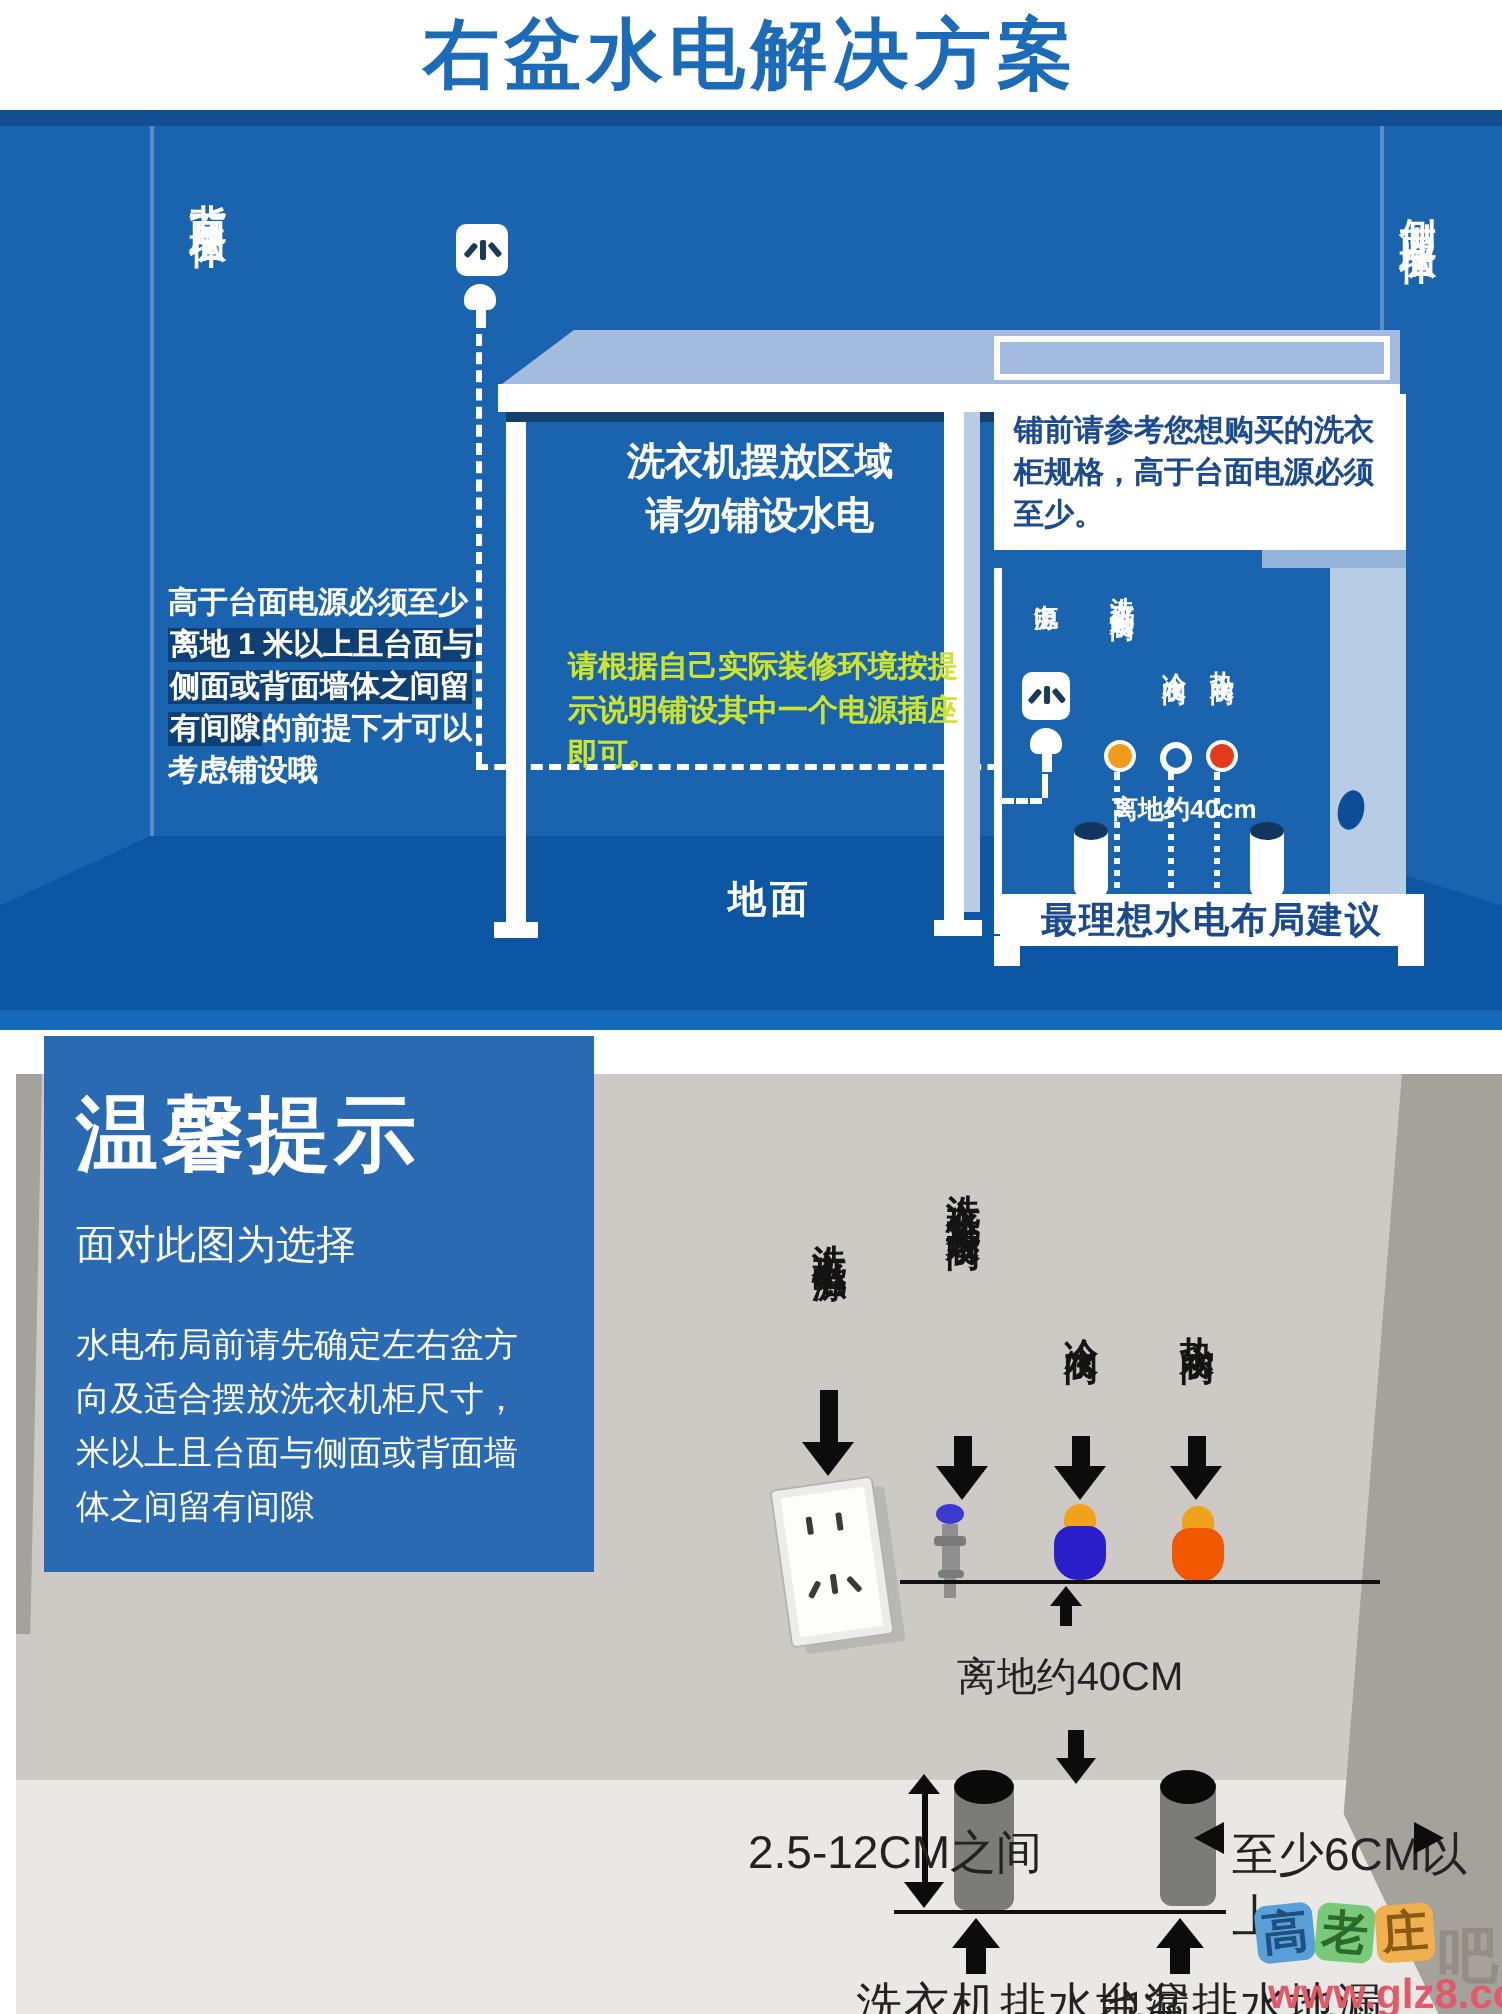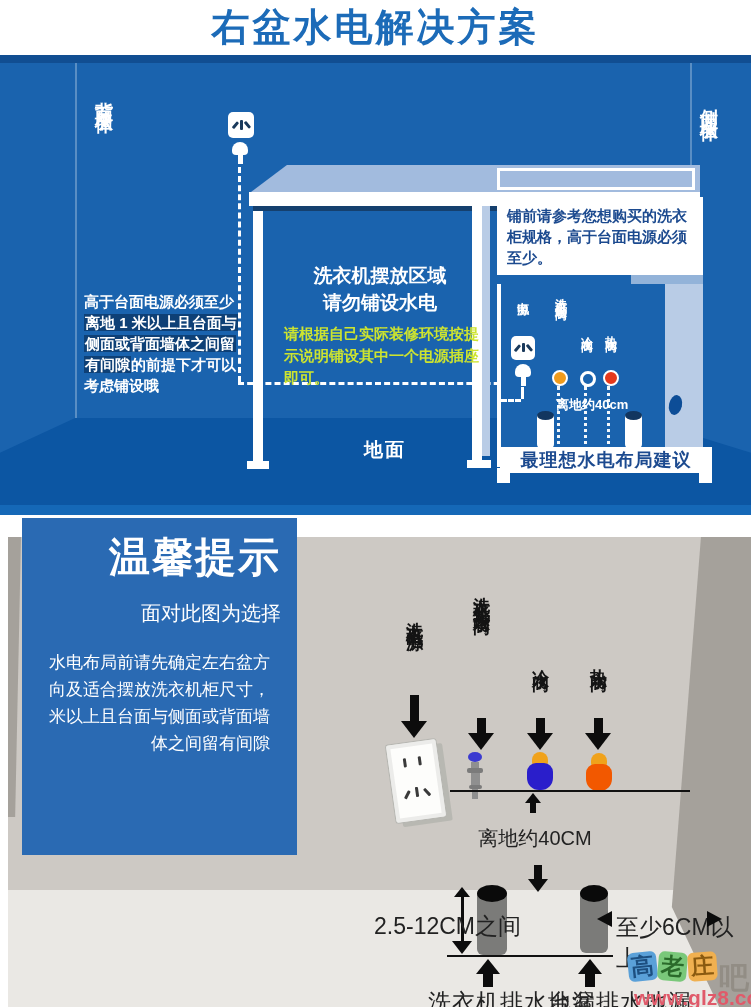--- a/index.html
+++ b/index.html
@@ -34,21 +34,21 @@
 
   .countertop{position:absolute;left:251px;top:110px;width:449px;height:27px;background:#a2bbde;
     clip-path:polygon(0 100%,8% 0,100% 0,100% 100%);}
   .sinkinset{position:absolute;left:497px;top:113px;width:192px;height:16px;background:#a2bbde;border:3px solid #fff;}
   .fascia{position:absolute;left:249px;top:137px;width:451px;height:14px;background:#fff;}
   .fasciashadow{position:absolute;left:253px;top:151px;width:440px;height:5px;background:#15406e;}
   .leg{position:absolute;background:#fff;}
   .legshade{position:absolute;background:#b9cce6;}
 
   .placement{position:absolute;left:280px;top:163px;width:200px;text-align:center;color:#fff;
-    font-size:19px;font-weight:800;line-height:27px;margin-top:44px;}
+    font-size:19px;font-weight:800;line-height:27px;}
   .yellownote{position:absolute;left:284px;top:268px;width:206px;color:#cde42f;font-size:15px;
     font-weight:800;line-height:22px;}
   .leftnote{position:absolute;left:84px;top:236px;width:156px;color:#fff;font-size:15px;
     font-weight:800;line-height:21px;}
   .hl{background:#0e4076;padding:0 1px;-webkit-box-decoration-break:clone;box-decoration-break:clone;}
   .floorlabel{position:absolute;left:330px;top:382px;width:110px;text-align:center;color:#fff;
     font-size:19px;font-weight:800;letter-spacing:2px;}
 
   
   .panel{position:absolute;left:497px;top:142px;width:206px;z-index:5;}
@@ -74,21 +74,21 @@
 
   
   .bottomsec{position:absolute;left:0;top:515px;width:751px;height:492px;background:#fff;overflow:hidden;}
   .graymain{position:absolute;left:8px;top:22px;width:743px;height:470px;background:#cdc9c4;}
   .floorband{position:absolute;left:8px;top:375px;width:743px;height:117px;background:#eae8e4;}
   .leftwedge{position:absolute;left:8px;top:22px;width:13px;height:280px;background:#a5a19b;
     clip-path:polygon(0 0,100% 0,55% 100%,0 100%);}
   .rightwedge{position:absolute;left:660px;top:22px;width:91px;height:470px;background:#a5a19b;
     clip-path:polygon(45% 0,100% 0,100% 100%,65% 100%,13% 78.7%);}
 
-  .tipsbox{position:absolute;left:22px;top:3px;width:275px;height:337px;background:#2a6ab3;color:#fff;box-sizing:border-box;padding:10px 16px;text-align:right;}
+  .tipsbox{position:absolute;left:22px;top:3px;width:275px;height:268px;background:#2a6ab3;color:#fff;box-sizing:border-box;padding:20px 16px;}
   .tipstitle{font-size:41px;font-weight:800;letter-spacing:2px;margin:2px 0 12px 0;}
   .tipsline{font-size:20px;font-weight:400;line-height:32px;}
   .tipspara{margin-top:20px;font-size:17px;line-height:27px;width:232px;}
 
   .blab{position:absolute;color:#141414;font-size:17px;font-weight:700;letter-spacing:3px;}
   .barrow{position:absolute;display:flex;flex-direction:column;align-items:center;}
   .stem{background:#0c0c0c;}
   .head-down{width:0;height:0;border-left:13px solid transparent;border-right:13px solid transparent;border-top:17px solid #0c0c0c;}
   .head-up{width:0;height:0;border-left:12px solid transparent;border-right:12px solid transparent;border-bottom:15px solid #0c0c0c;}
   .head-down.small{border-left-width:10px;border-right-width:10px;border-top-width:13px;}

